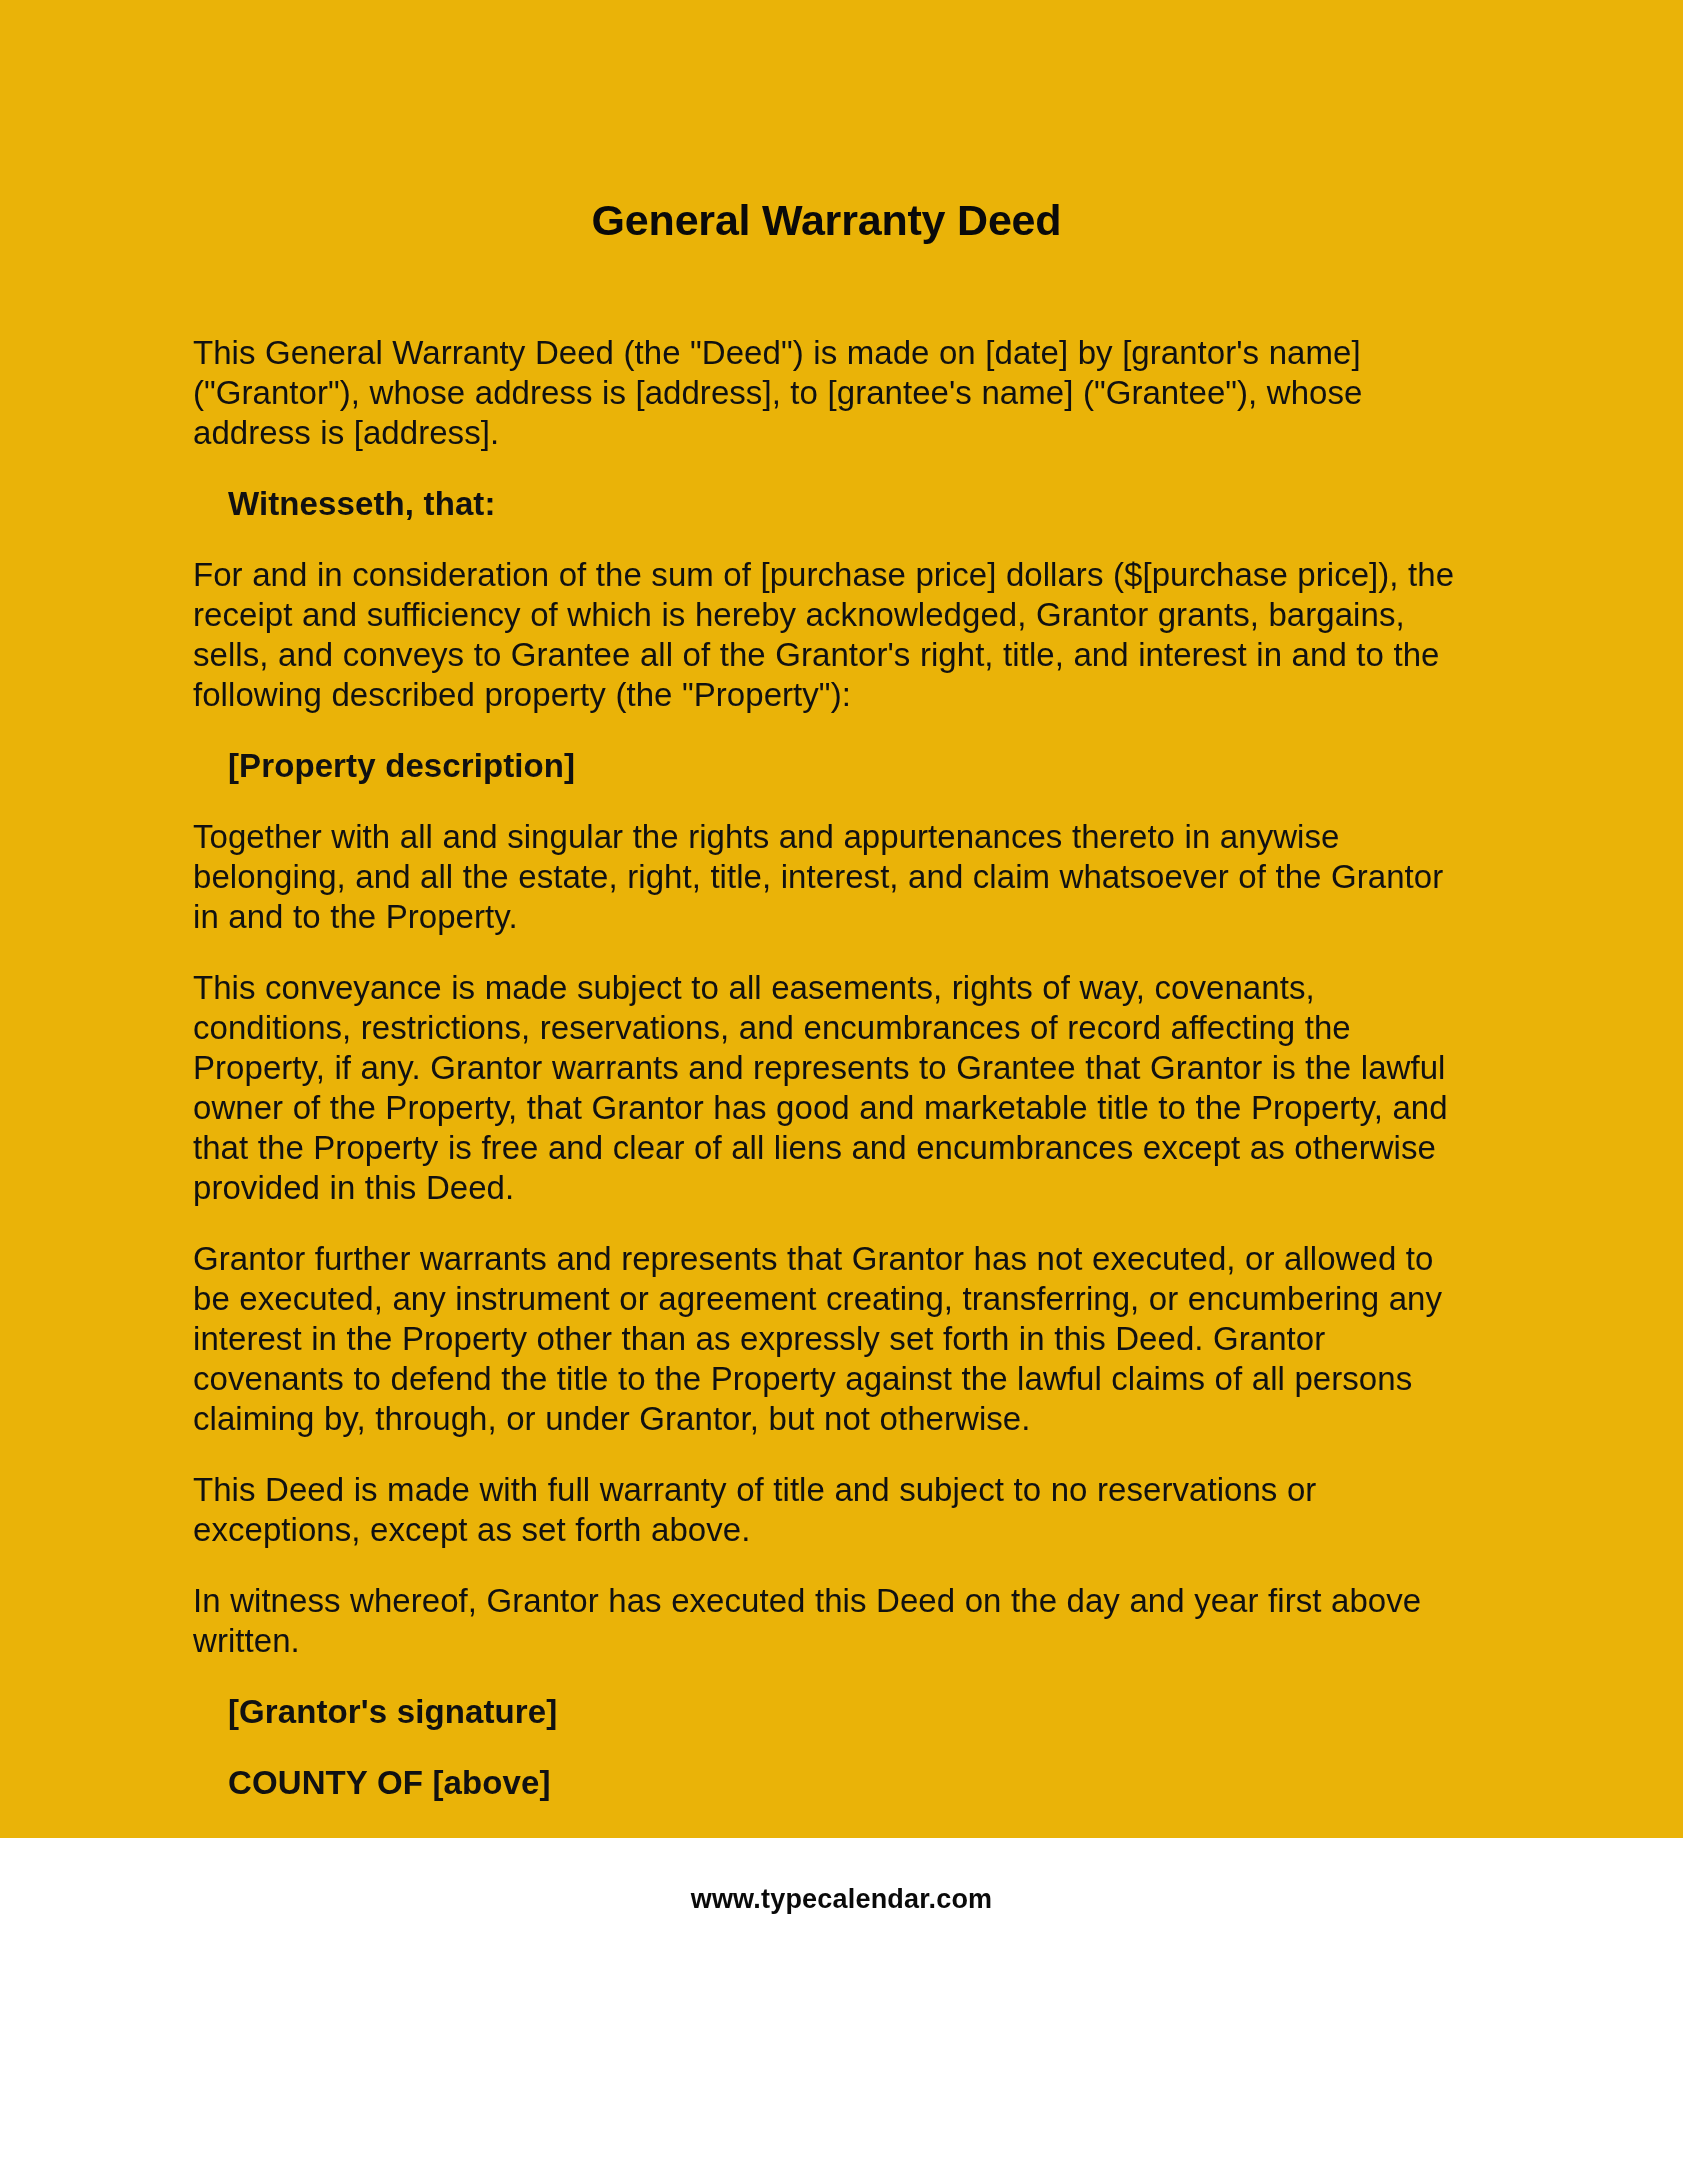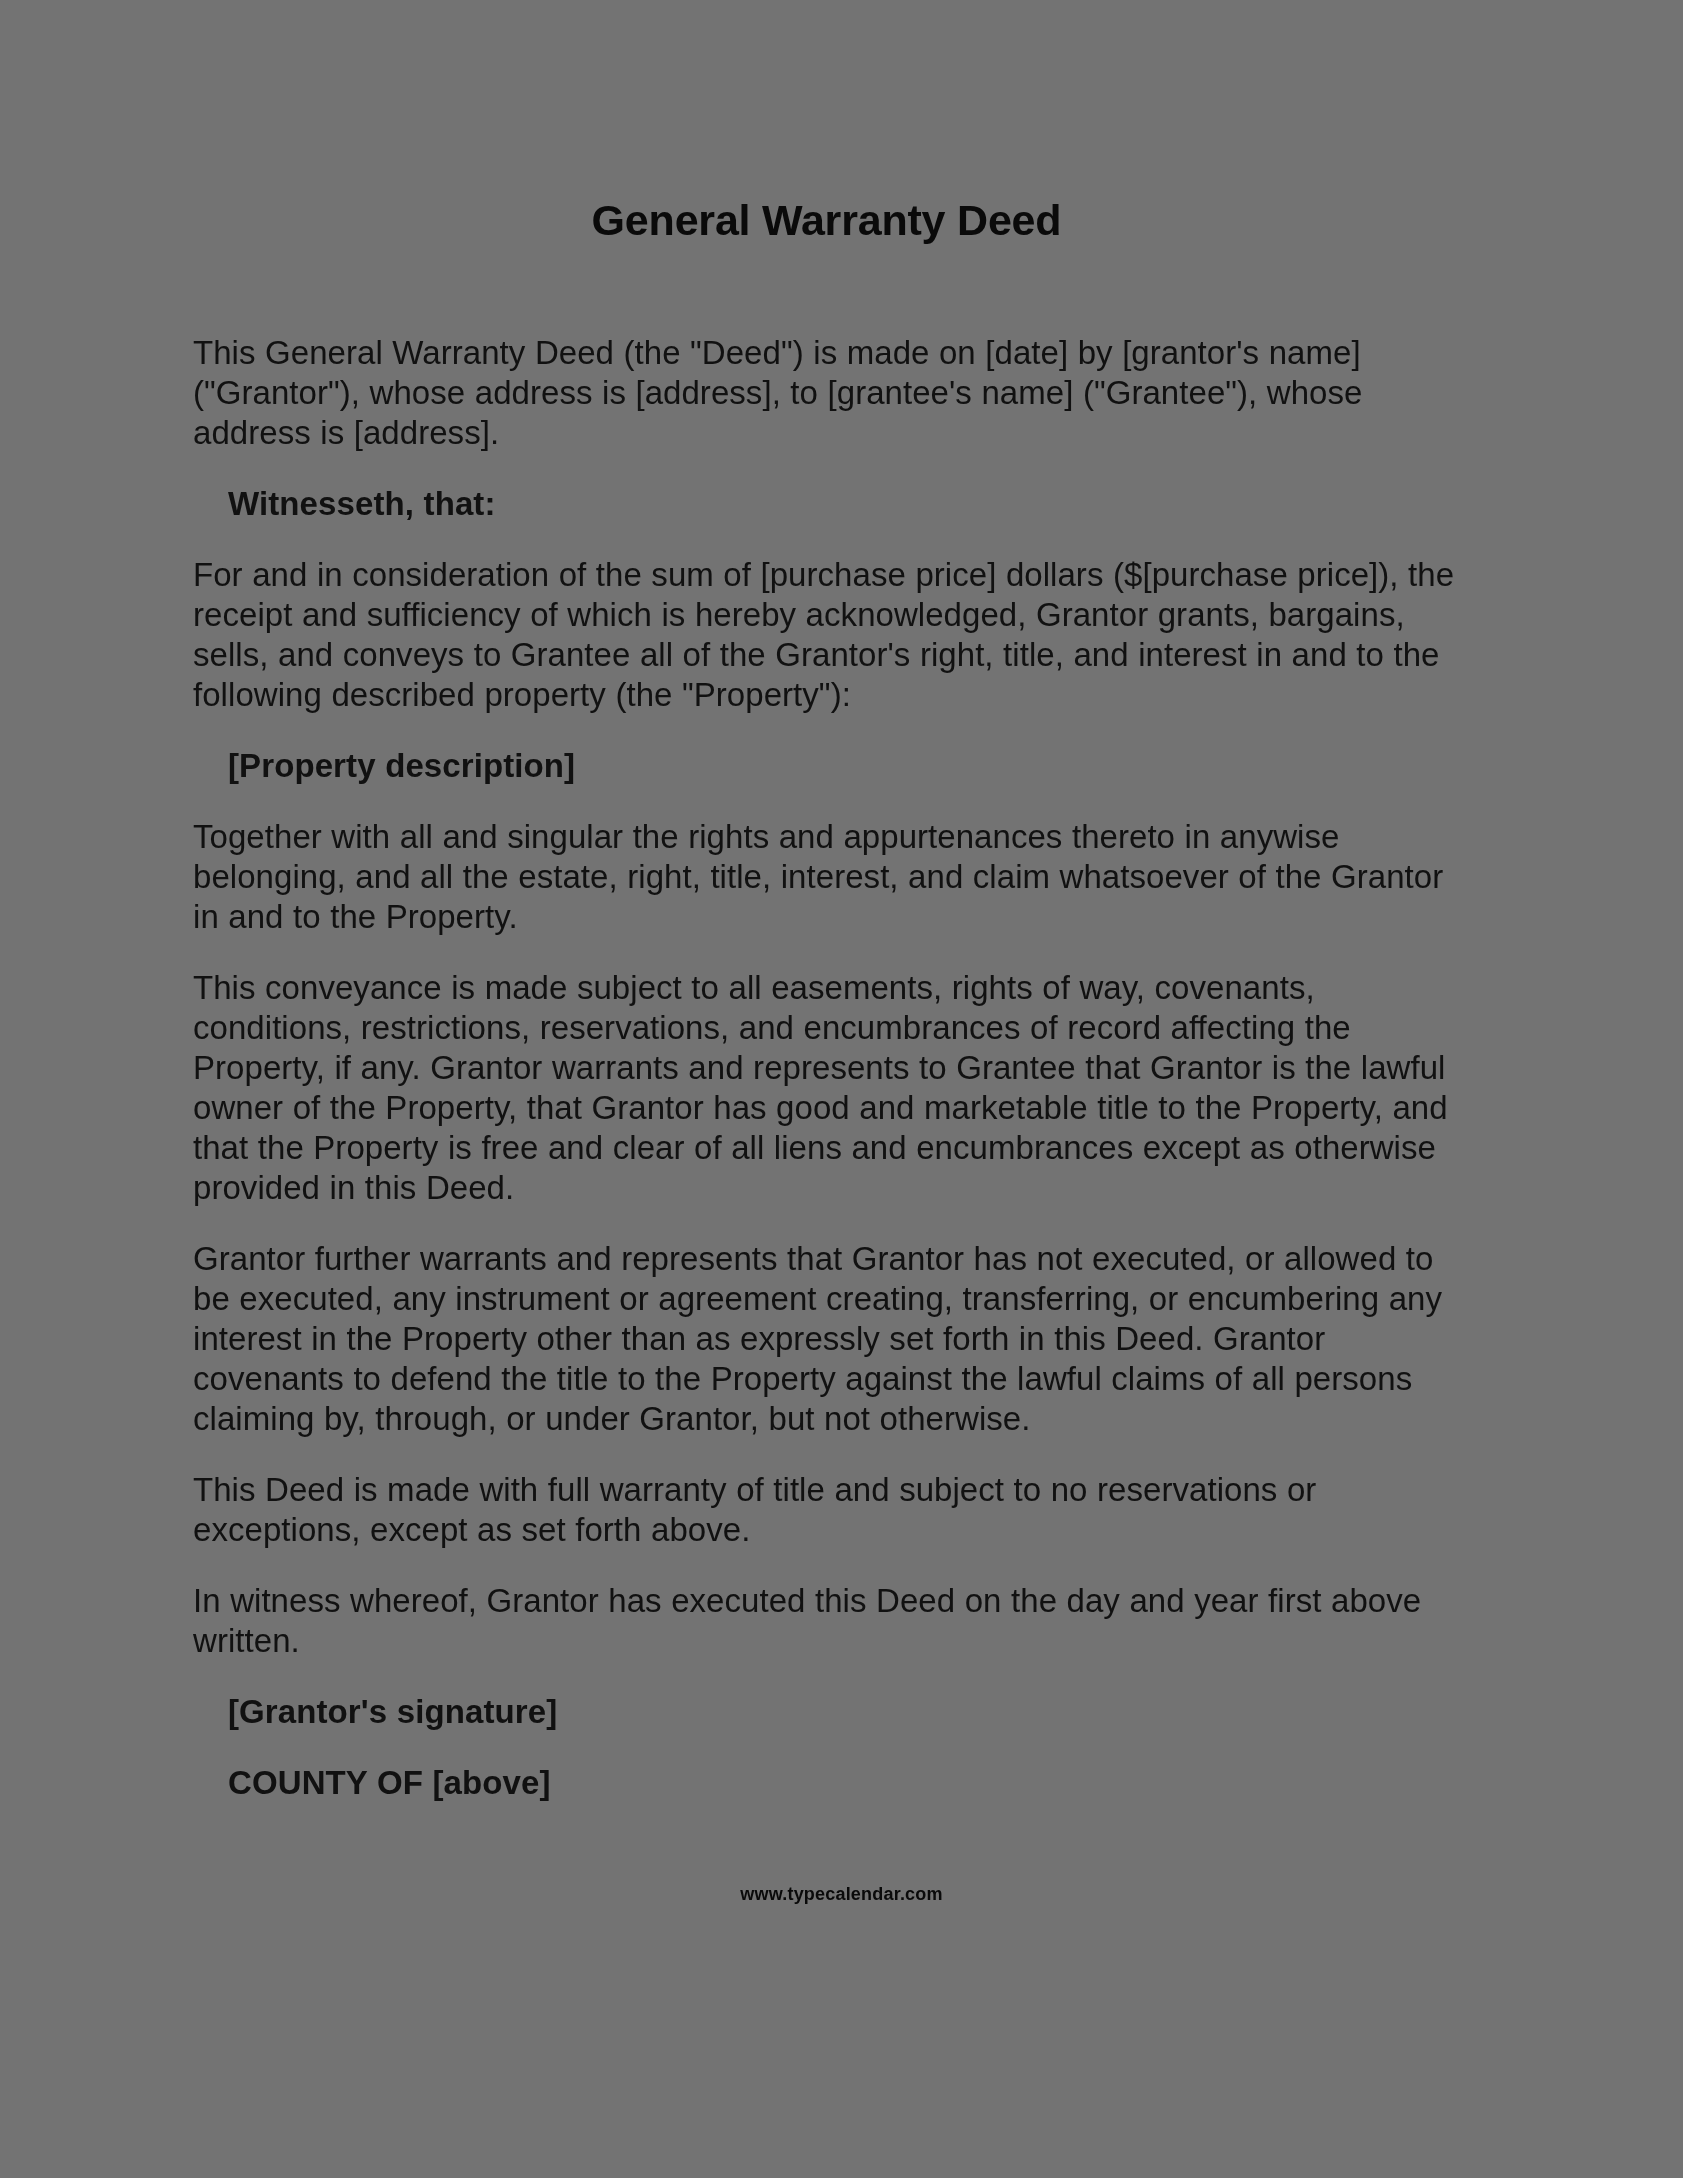--- a/index.html
+++ b/index.html
@@ -14,22 +14,22 @@
     overflow: hidden;
     font-family: "Liberation Sans", sans-serif;
     color: #0d0d0d;
     -webkit-font-smoothing: antialiased;
   }
 
   .page {
     position: relative;
     box-sizing: border-box;
     width: 1683px;
-    height: 2178px;
-    background: #737373;
+    height: 1838px;
+    background: #eab308;
     padding: 0;
   }
 
   .content {
     position: absolute;
     left: 193px;
     top: 0;
     width: 1267px;
   }
 
@@ -63,21 +63,21 @@
     letter-spacing: 0.1px;
     margin-left: 35px;
   }
 
   .footer {
     position: absolute;
     left: 0;
     right: 0;
     top: 1884px;
     text-align: center;
-    font-size: 18px;
+    font-size: 27px;
     font-weight: bold;
     letter-spacing: 0.2px;
     color: #0a0a0a;
   }
 </style>
 </head>
 <body>
 
 <div class="page">
 

